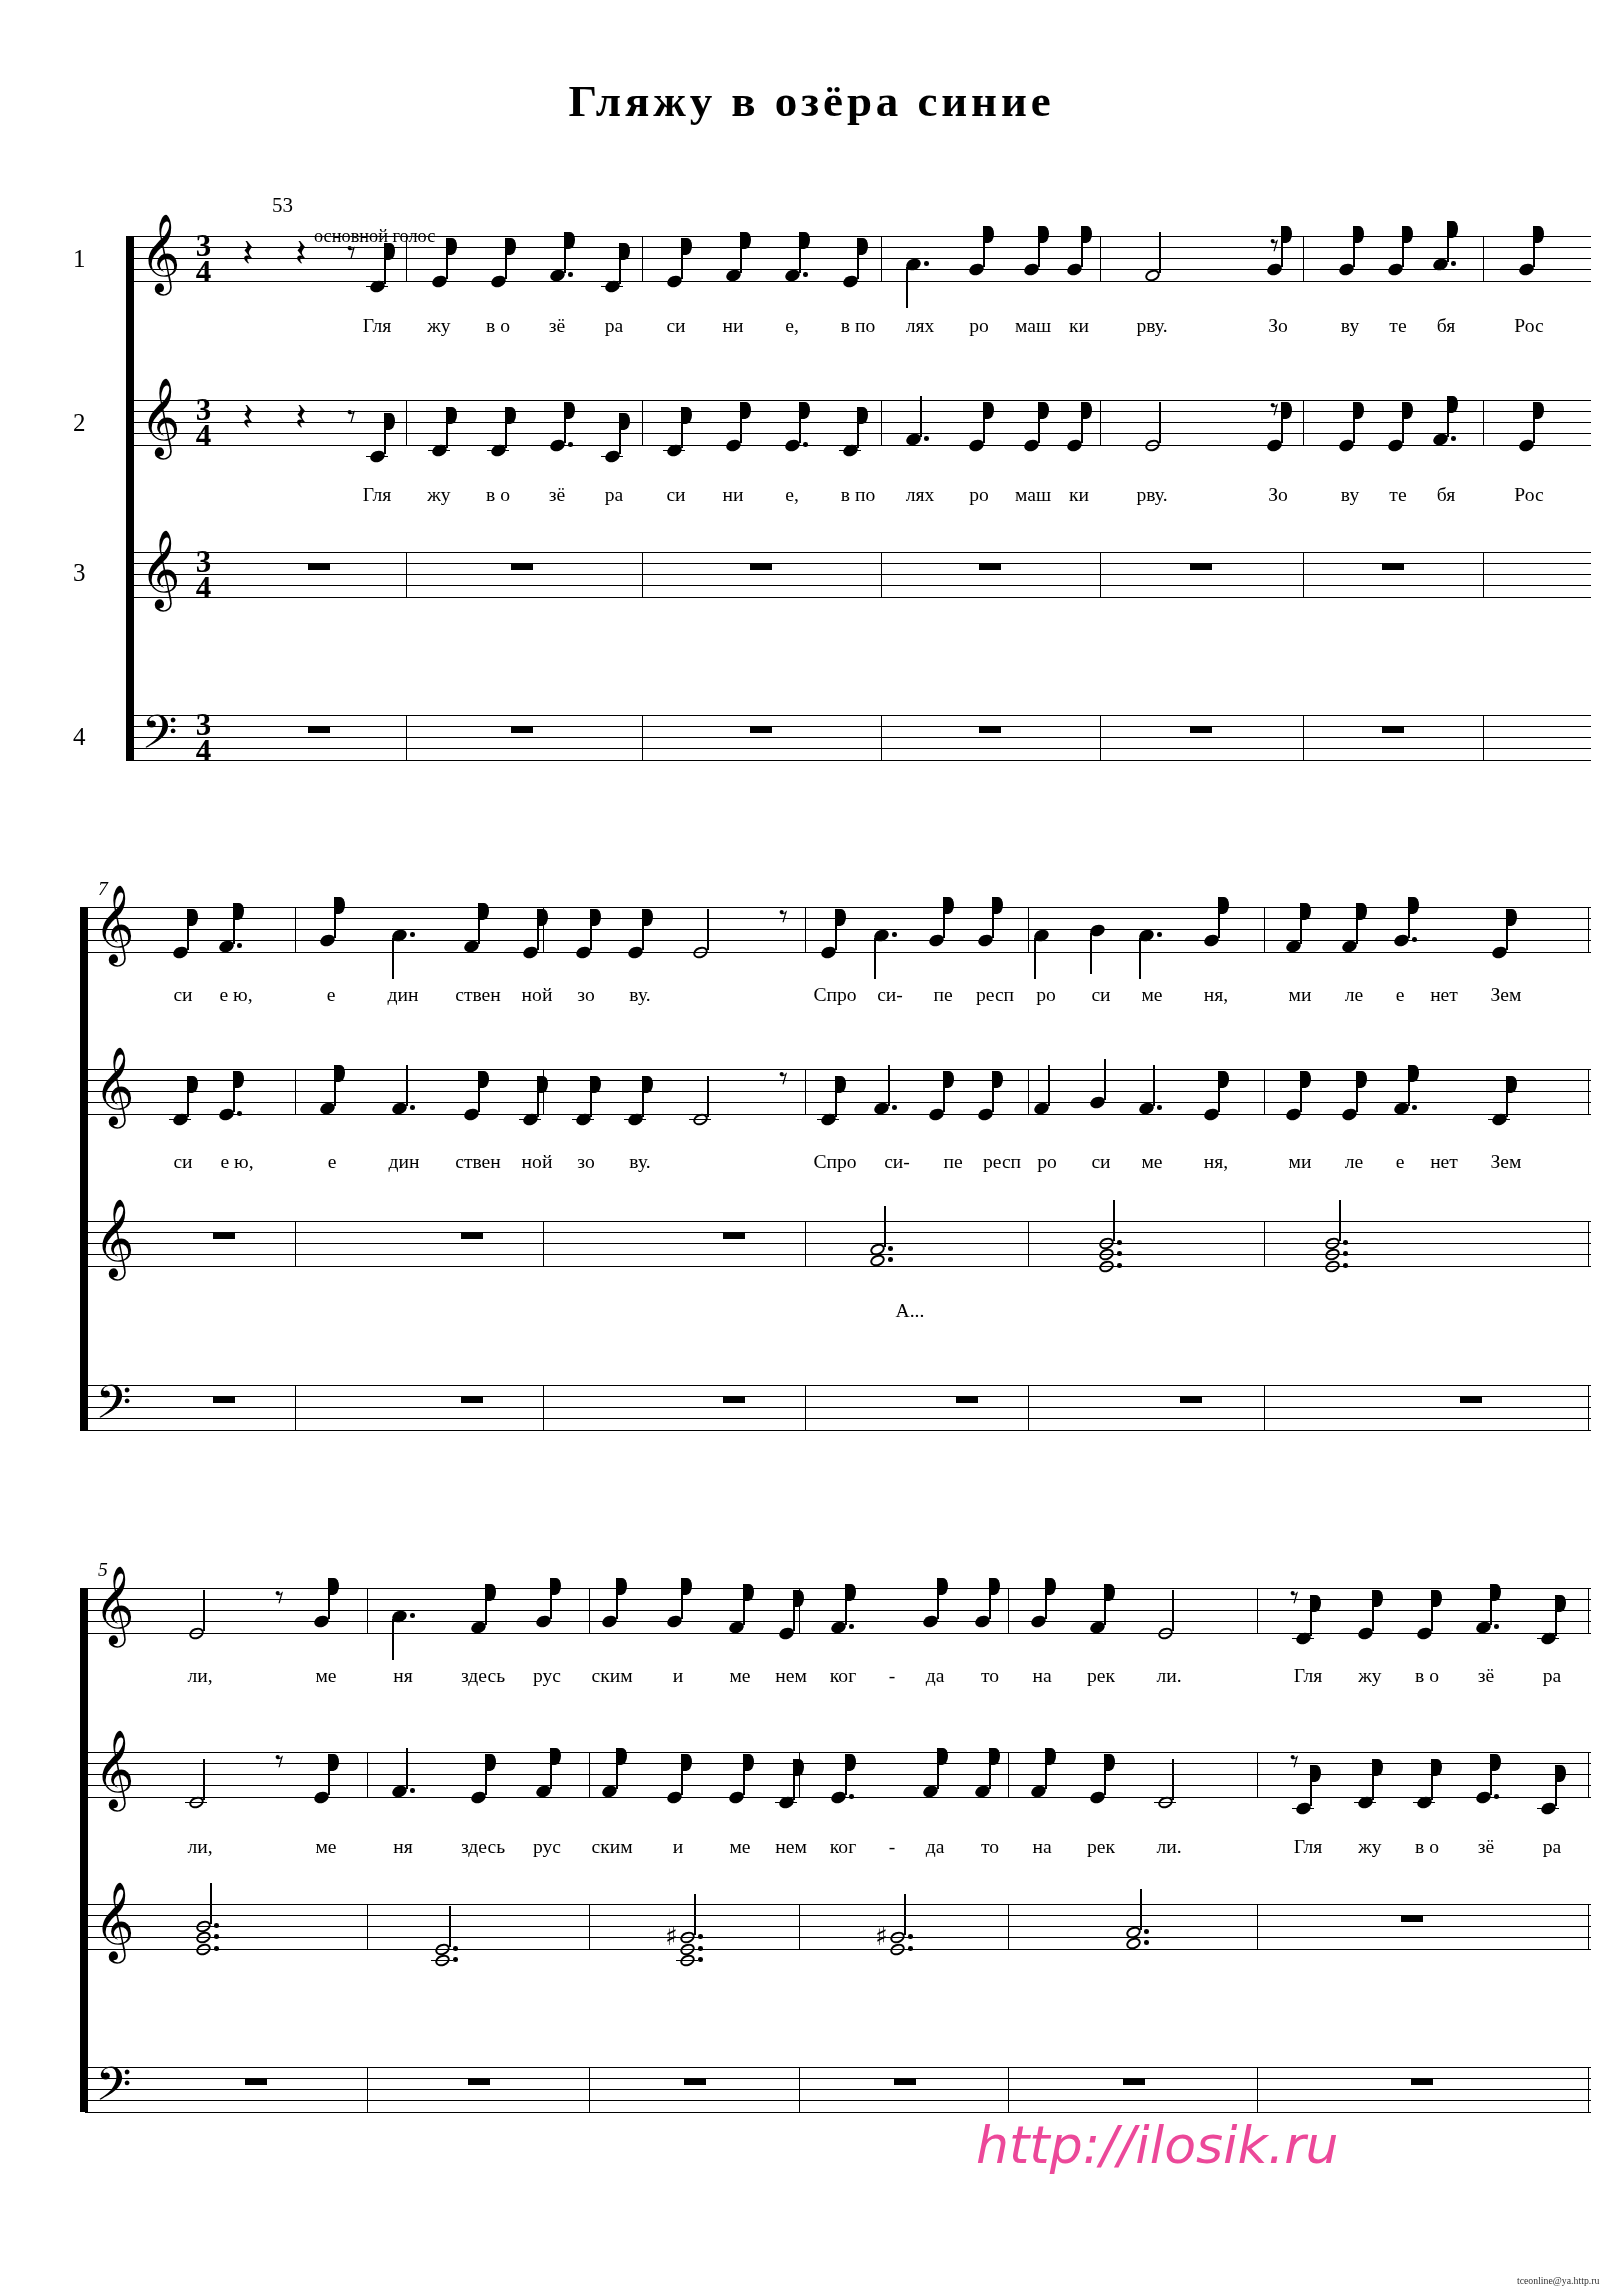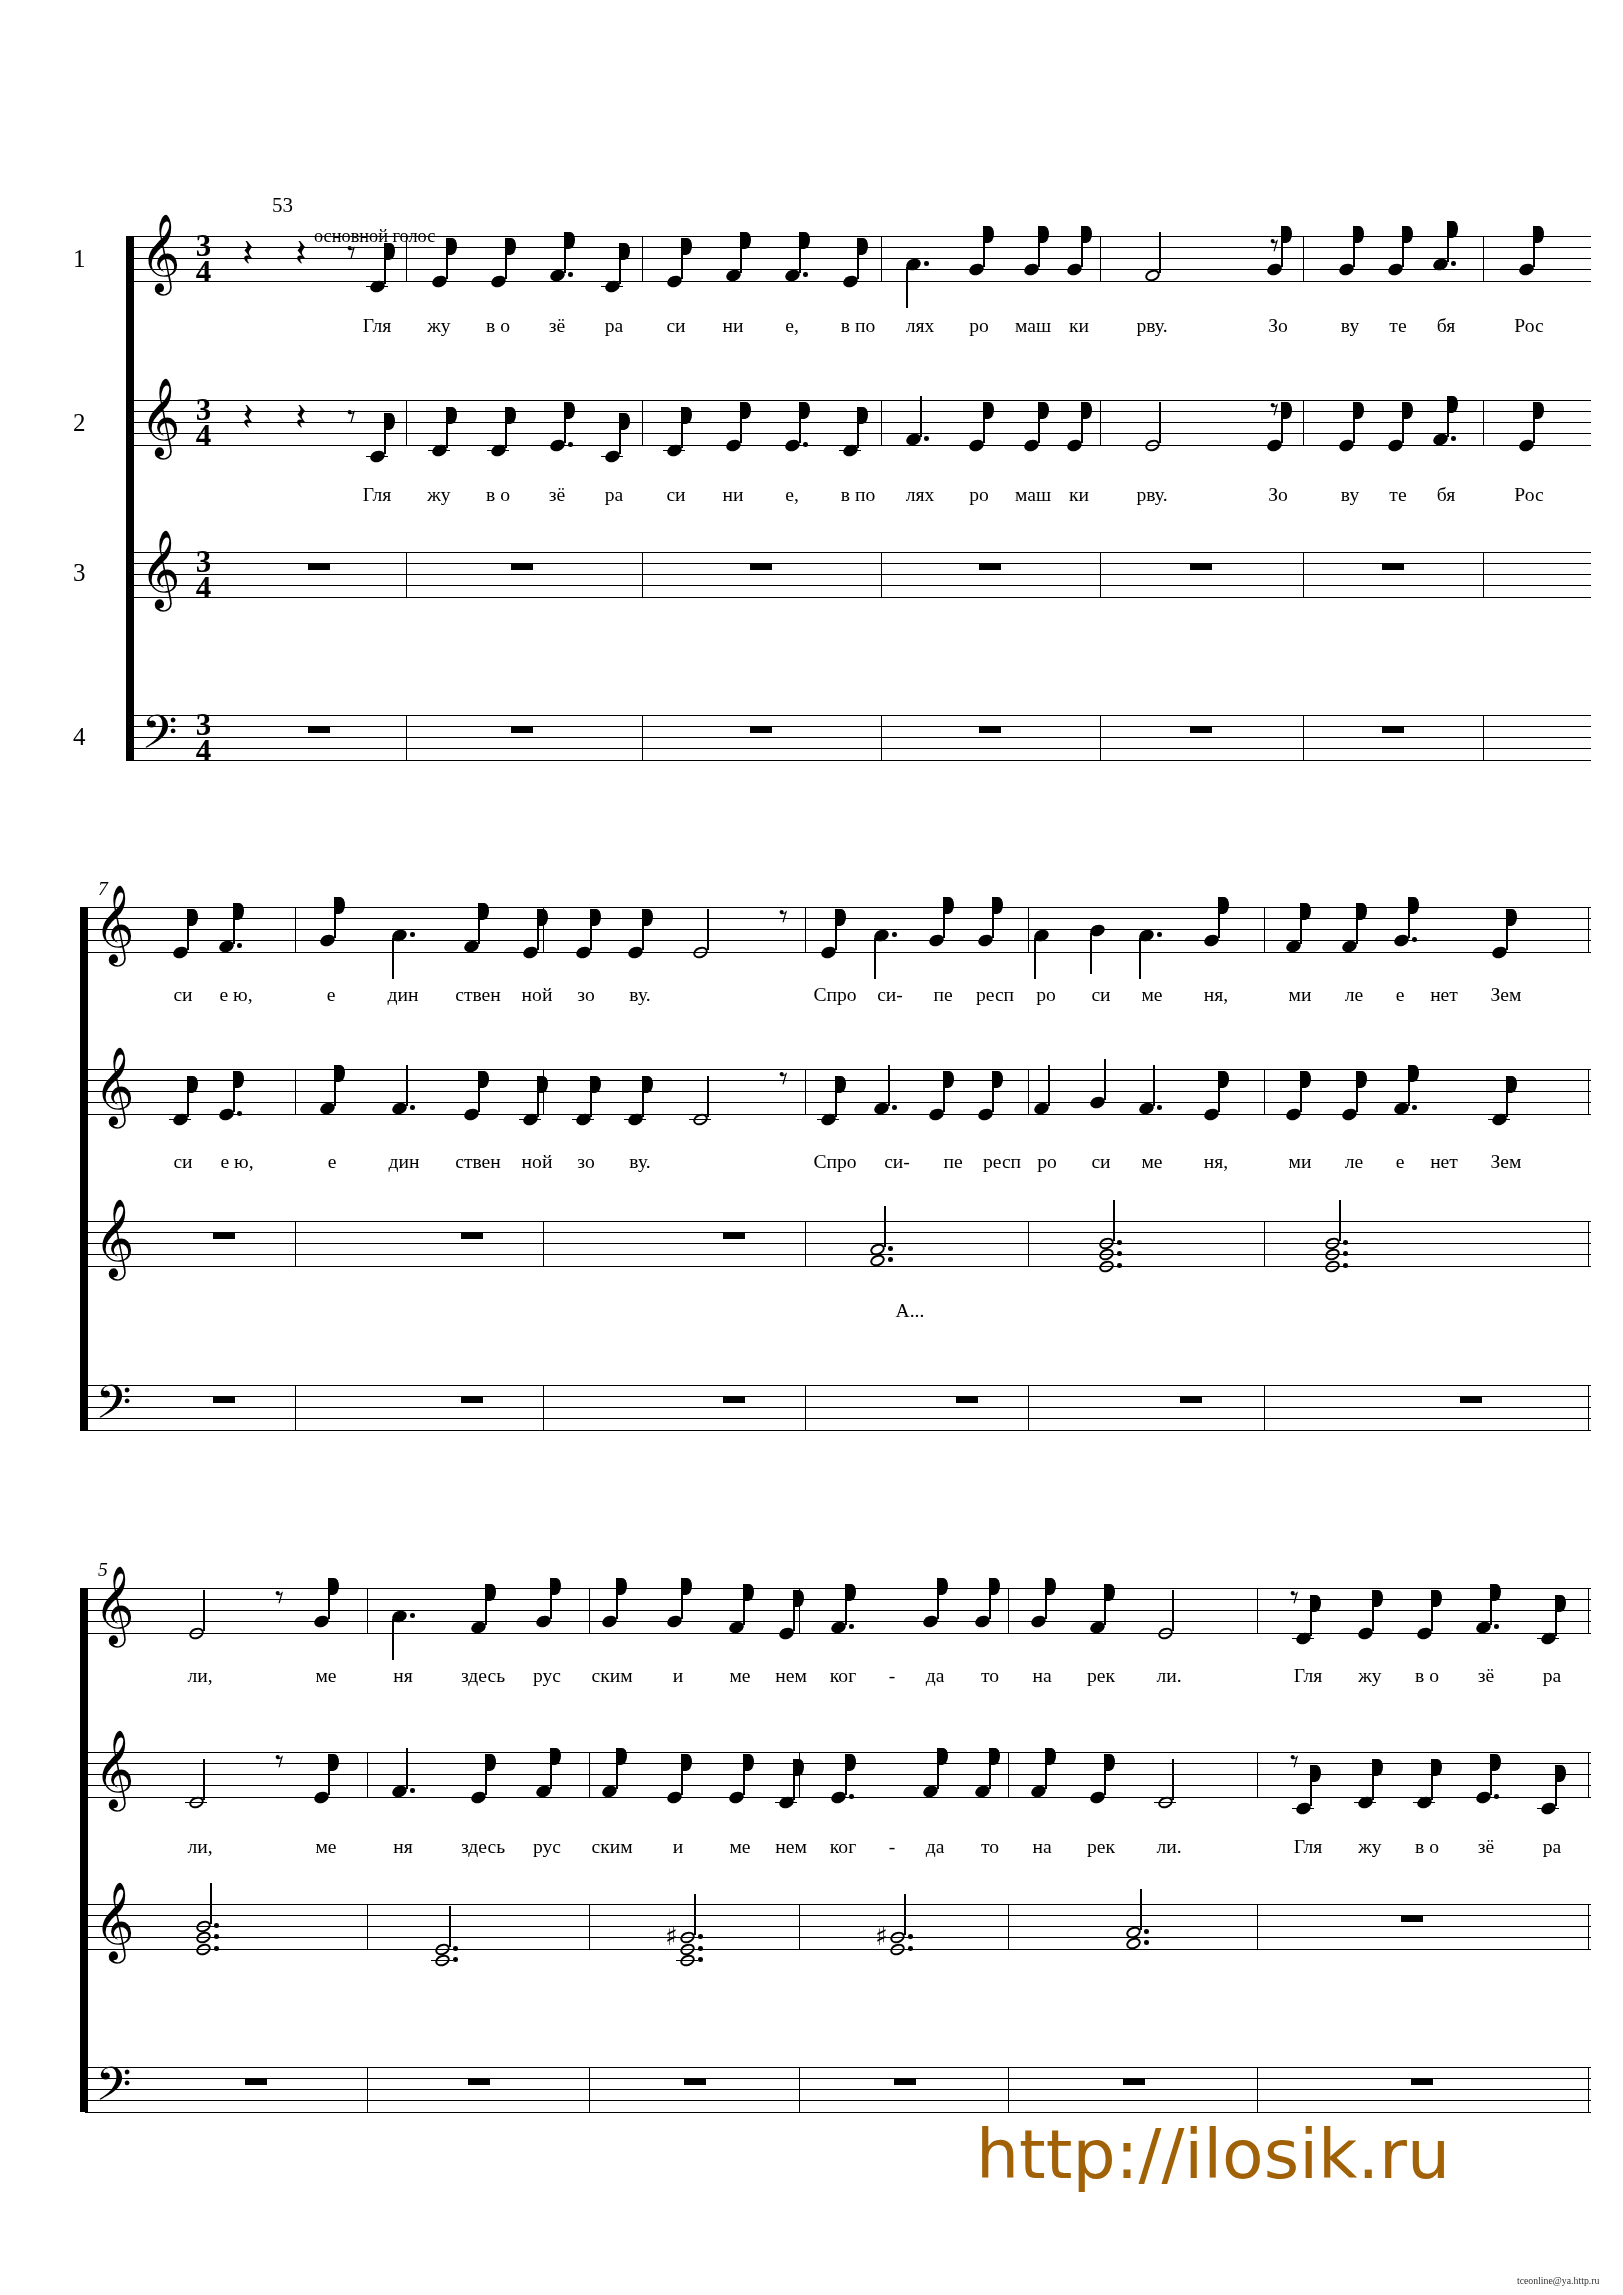--- a/index.html
+++ b/index.html
@@ -237,38 +237,40 @@
     font-size: 56px;
     color: #c9ccd4;
     white-space: nowrap;
     letter-spacing: 1.3px;
   }
   .watermark2 {
     position: absolute;
     left: 976px;
     top: 2115px;
     font-family: "DejaVu Sans", sans-serif;
-    font-size: 68px;
-    color: #a16207;
+    font-size: 52px;
+    color: #ec4899;
     white-space: nowrap;
+    font-style: italic;
   }
   .footer {
     position: absolute;
     right: 23.6px;
     bottom: 9.2px;
     font-family: "Liberation Serif", serif;
     font-size: 9.8px;
     color: #333;
   }
 </style>
 </head>
 <body>
 
 <div class="page">
 
+  <div class="title">Гляжу в озёра синие</div>
 
   <div class="system" style="top:236px;">
 
     <div class="tempo" style="left:141px; top:-43px;">53</div>
     <div class="annot" style="left:183px; top:-10.5px;">основной голос</div>
 
     <div class="sysbracket" style="top:0px; height:525px;"></div>
     <div class="bar thick" style="left:0px; top:0px; height:525px;"></div>
 
     <div class="voicelabel" style="top:9.2px;">1</div>

